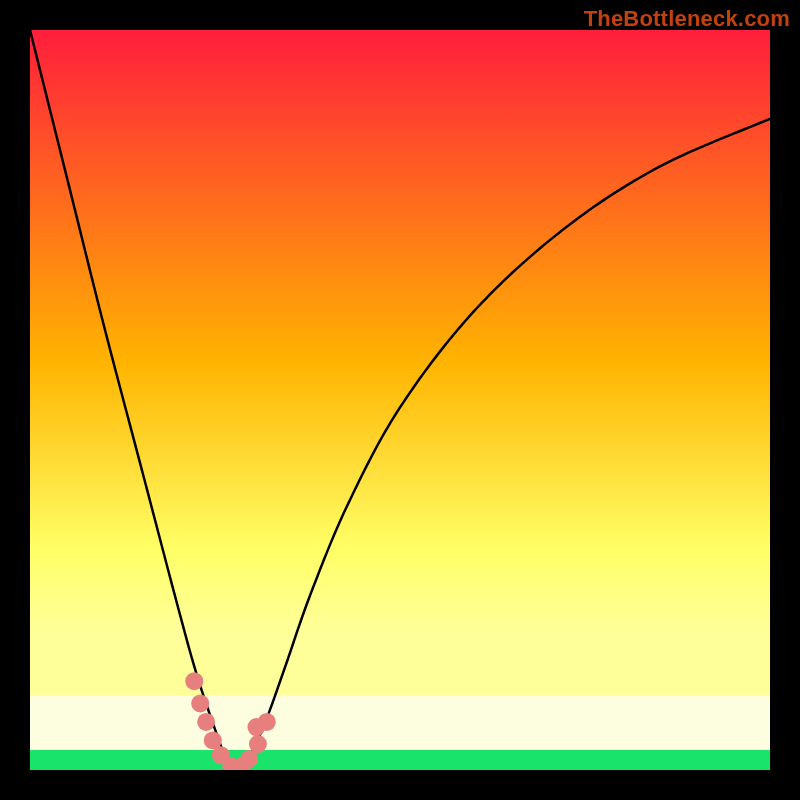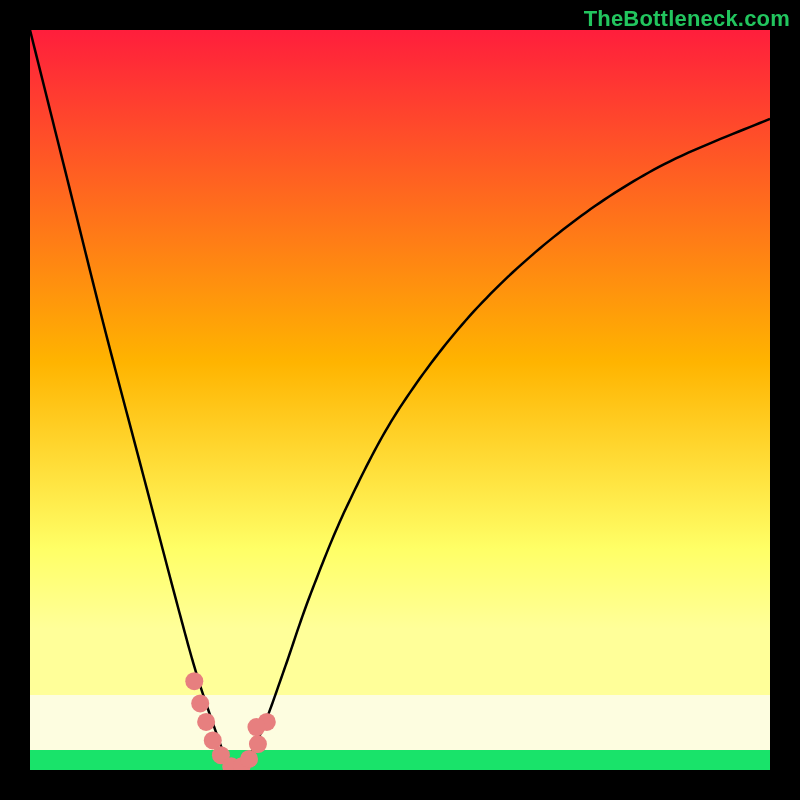--- a/index.html
+++ b/index.html
@@ -31,21 +31,21 @@
     left: 0; top: 0;
     width: 740px;
     height: 740px;
     display: block;
     pointer-events: none;
   }
   #watermark {
     position: absolute;
     top: 6px;
     right: 10px;
-    color: #22c55e;
+    color: #c2410c;
     font-size: 22px;
     font-weight: 600;
     letter-spacing: 0.2px;
     user-select: none;
   }
 </style>
 </head>
 <body>
 
 <div id="watermark">TheBottleneck.com</div>

